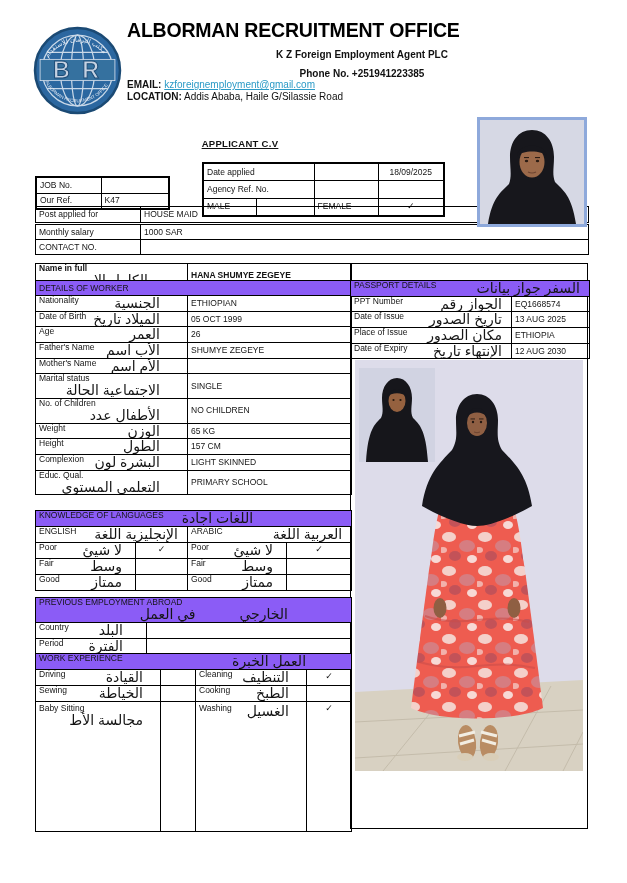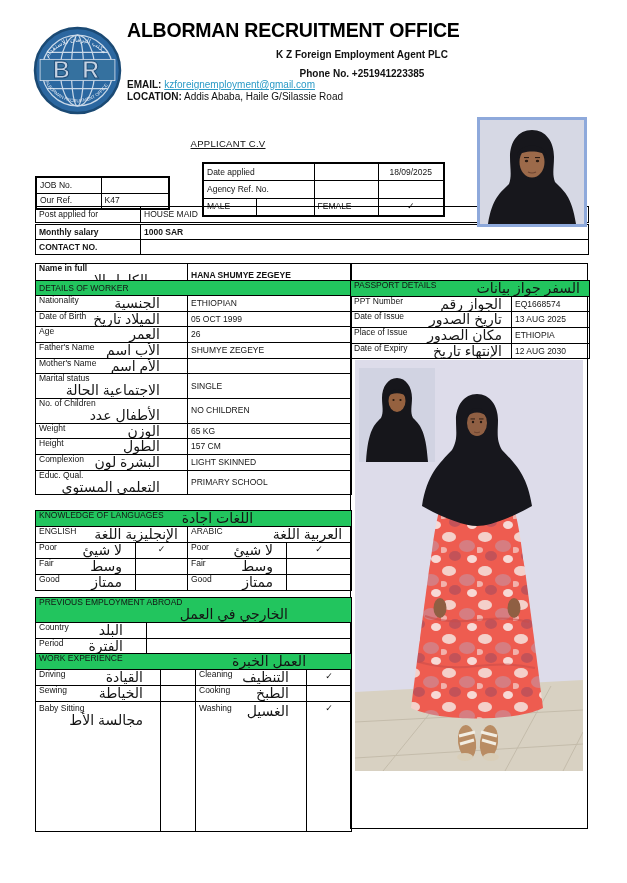--- a/index.html
+++ b/index.html
@@ -6,28 +6,28 @@
   .page{position:relative;width:627px;height:883px;background:#fff;margin:0 auto;
         font-family:"Liberation Sans","DejaVu Sans",sans-serif;color:#111;overflow:hidden;}
   
   .logo{position:absolute;left:33px;top:26px;width:89px;height:89px;}
   .hdr-text{position:absolute;left:127px;top:19px;width:470px;}
   .hdr-title{font-size:19.5px;font-weight:bold;letter-spacing:-.2px;color:#000;white-space:nowrap;}
   .hdr-sub{font-size:10px;font-weight:bold;line-height:11.5px;margin-top:7px;white-space:nowrap;text-align:center;}
   .hdr-line{font-size:10px;line-height:11.5px;white-space:nowrap;}
   .b{font-weight:bold;}
   .email-link{color:#2b9ac6;text-decoration:underline;font-weight:normal;cursor:pointer;}
-  .cv-title{position:absolute;left:158px;top:138px;width:140px;text-align:center;
-            font-size:9.5px;font-weight:normal;text-decoration:underline;letter-spacing:.3px;}
+  .cv-title{position:absolute;left:170px;top:138px;width:140px;text-align:center;
+            font-size:9.5px;font-weight:bold;text-decoration:underline;letter-spacing:.3px;}
   
   table.t{position:absolute;border-collapse:collapse;table-layout:fixed;font-size:8.5px;color:#141414;}
   table.t td{border:1px solid #000;padding:0 3px;overflow:hidden;white-space:nowrap;vertical-align:middle;line-height:1.05;}
   table.thick{border:2px solid #000;}
   tr.r16{height:16px;} tr.r18{height:17.5px;} tr.r15{height:15px;} tr.r14{height:14.3px;}
-  tr.band td{background:#22c55e;height:14px;}
+  tr.band td{background:#8b5cf6;height:14px;}
   td.chk{text-align:center;font-size:9px;padding:0;}
   td.val{padding-left:4px;}
   td.ctr{text-align:center;}
   .bold{font-weight:bold;}
   
   .ar{direction:ltr;float:right;font-size:14px;}
   .mr36{margin-right:36px;} .mr25{margin-right:24px;} .mr6{margin-right:6px;}
   .mr10{margin-right:10px;} .mr20{margin-right:20px;} .mr14{margin-right:14px;}
   .mr95{margin-right:95px;} .mr60{margin-right:60px;} .mr42{margin-right:42px;}
   tr.tall{height:130px;} tr.tall td{vertical-align:top;padding-top:2px;}
@@ -134,21 +134,21 @@
         <col style="width:448px">
       </colgroup>
     <tbody>
         <tr class="r16">
       <td>Post applied for</td>
       <td class="val">HOUSE MAID</td>
     </tr>
   </tbody>
     </table>
 
-  <table class="t" style="left:35px;top:224px;width:553px;font-weight:bold;">
+  <table class="t" style="left:35px;top:224px;width:553px;">
     <colgroup>
         <col style="width:105px">
         <col style="width:448px">
       </colgroup>
     <tbody>
         <tr class="r15">
       <td>Monthly salary</td>
       <td class="val">1000 SAR</td>
     </tr>
     <tr class="r15">
@@ -320,21 +320,21 @@
 
   <table class="t" style="left:35px;top:597px;width:316px;">
     <colgroup>
         <col style="width:111px">
         <col style="width:205px">
       </colgroup>
     <tbody>
         <tr class="band">
       <td colspan="2">
         <span>PREVIOUS EMPLOYMENT ABROAD</span>
-        <span class="ar mr60"><span style="unicode-bidi: isolate;">العمل</span>&nbsp;<span style="unicode-bidi: isolate;">في</span>&nbsp;<span style="unicode-bidi: isolate;">الخارجي</span></span>
+        <span class="ar mr60"><span style="unicode-bidi: isolate;">العمل</span>&nbsp;<span style="unicode-bidi: isolate;">في</span>&nbsp;<span style="unicode-bidi: isolate; margin-left: 40px;">الخارجي</span></span>
       </td>
     </tr>
     <tr class="r16">
       <td><span>Country</span><span class="ar mr20"><span style="unicode-bidi: isolate;">البلد</span></span></td>
       <td class="val"></td>
     </tr>
     <tr class="r16">
       <td><span>Period</span><span class="ar mr20"><span style="unicode-bidi: isolate;">الفترة</span></span></td>
       <td class="val"></td>
     </tr>

